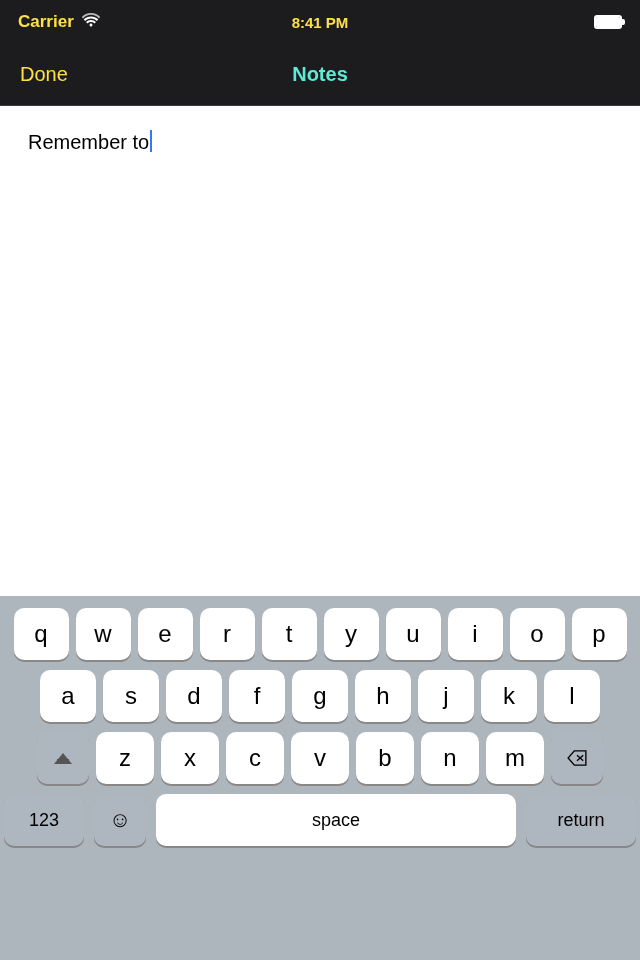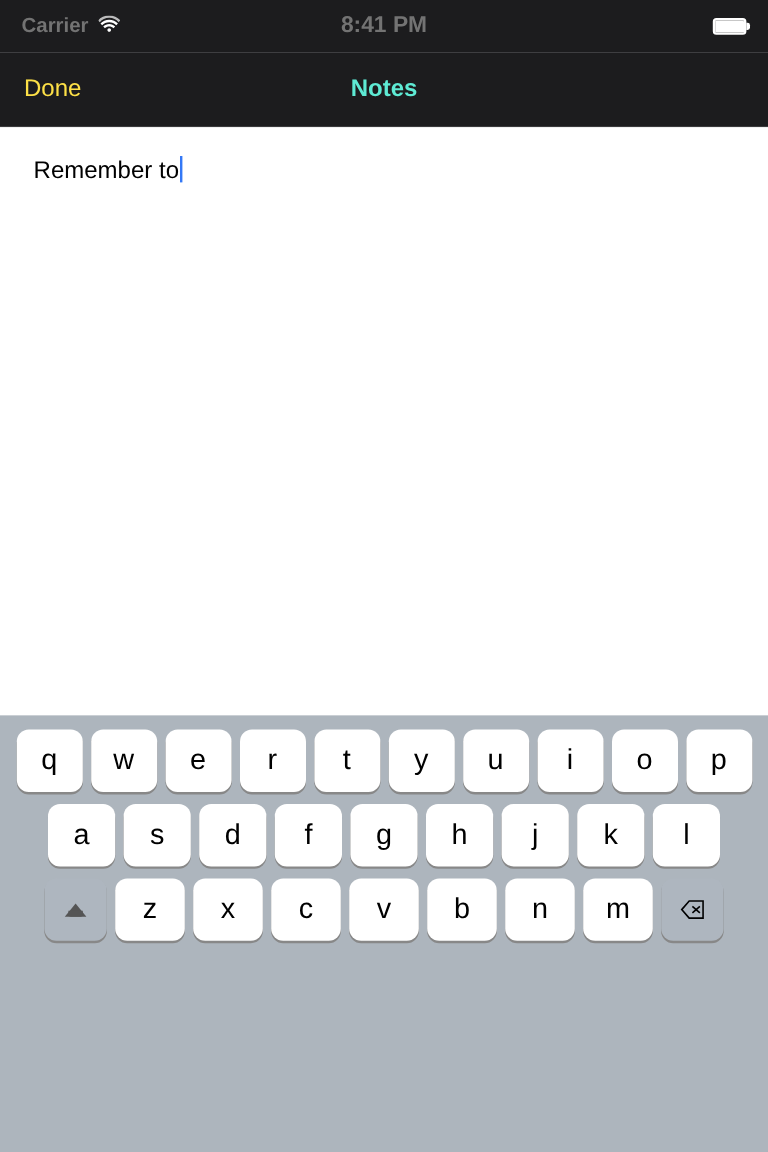--- a/index.html
+++ b/index.html
@@ -15,38 +15,38 @@
 
     
     .status-bar {
       width: 640px;
       height: 44px;
       background: #1c1c1e;
       display: flex;
       align-items: center;
       justify-content: space-between;
       padding: 0 18px;
-      color: #737373;
+      color: #fde047;
       font-size: 17px;
       font-weight: 600;
     }
     .status-left {
       display: flex;
       align-items: center;
       gap: 8px;
     }
     .status-carrier {
       font-size: 17px;
       font-weight: 600;
     }
     .wifi-icon {
       display: inline-block;
     }
     .status-time {
-      font-size: 19px;
+      font-size: 15px;
       font-weight: 600;
       position: absolute;
       left: 50%;
       transform: translateX(-50%);
     }
     .status-right {
       display: flex;
       align-items: center;
     }
     .battery-icon {
@@ -325,13 +325,19 @@
     <div class="key">m</div>
     <div class="key key-dark key-delete">
       <svg class="delete-icon-svg" viewBox="0 0 24 18" fill="none" stroke="#000" stroke-width="1.5">
         <path d="M9 1H22V17H9L2 9Z" stroke="#000" stroke-width="1.5" fill="none"></path>
         <line x1="12" y1="6" x2="19" y2="12" stroke="#000" stroke-width="1.5"></line>
         <line x1="19" y1="6" x2="12" y2="12" stroke="#000" stroke-width="1.5"></line>
       </svg>
     </div>
   </div>
 
+  <div class="key-row row4">
+    <div class="key key-dark key-123">123</div>
+    <div class="key key-dark key-emoji">☺</div>
+    <div class="key key-space">space</div>
+    <div class="key key-dark key-return">return</div>
+  </div>
 </div>
 
 </body></html>

